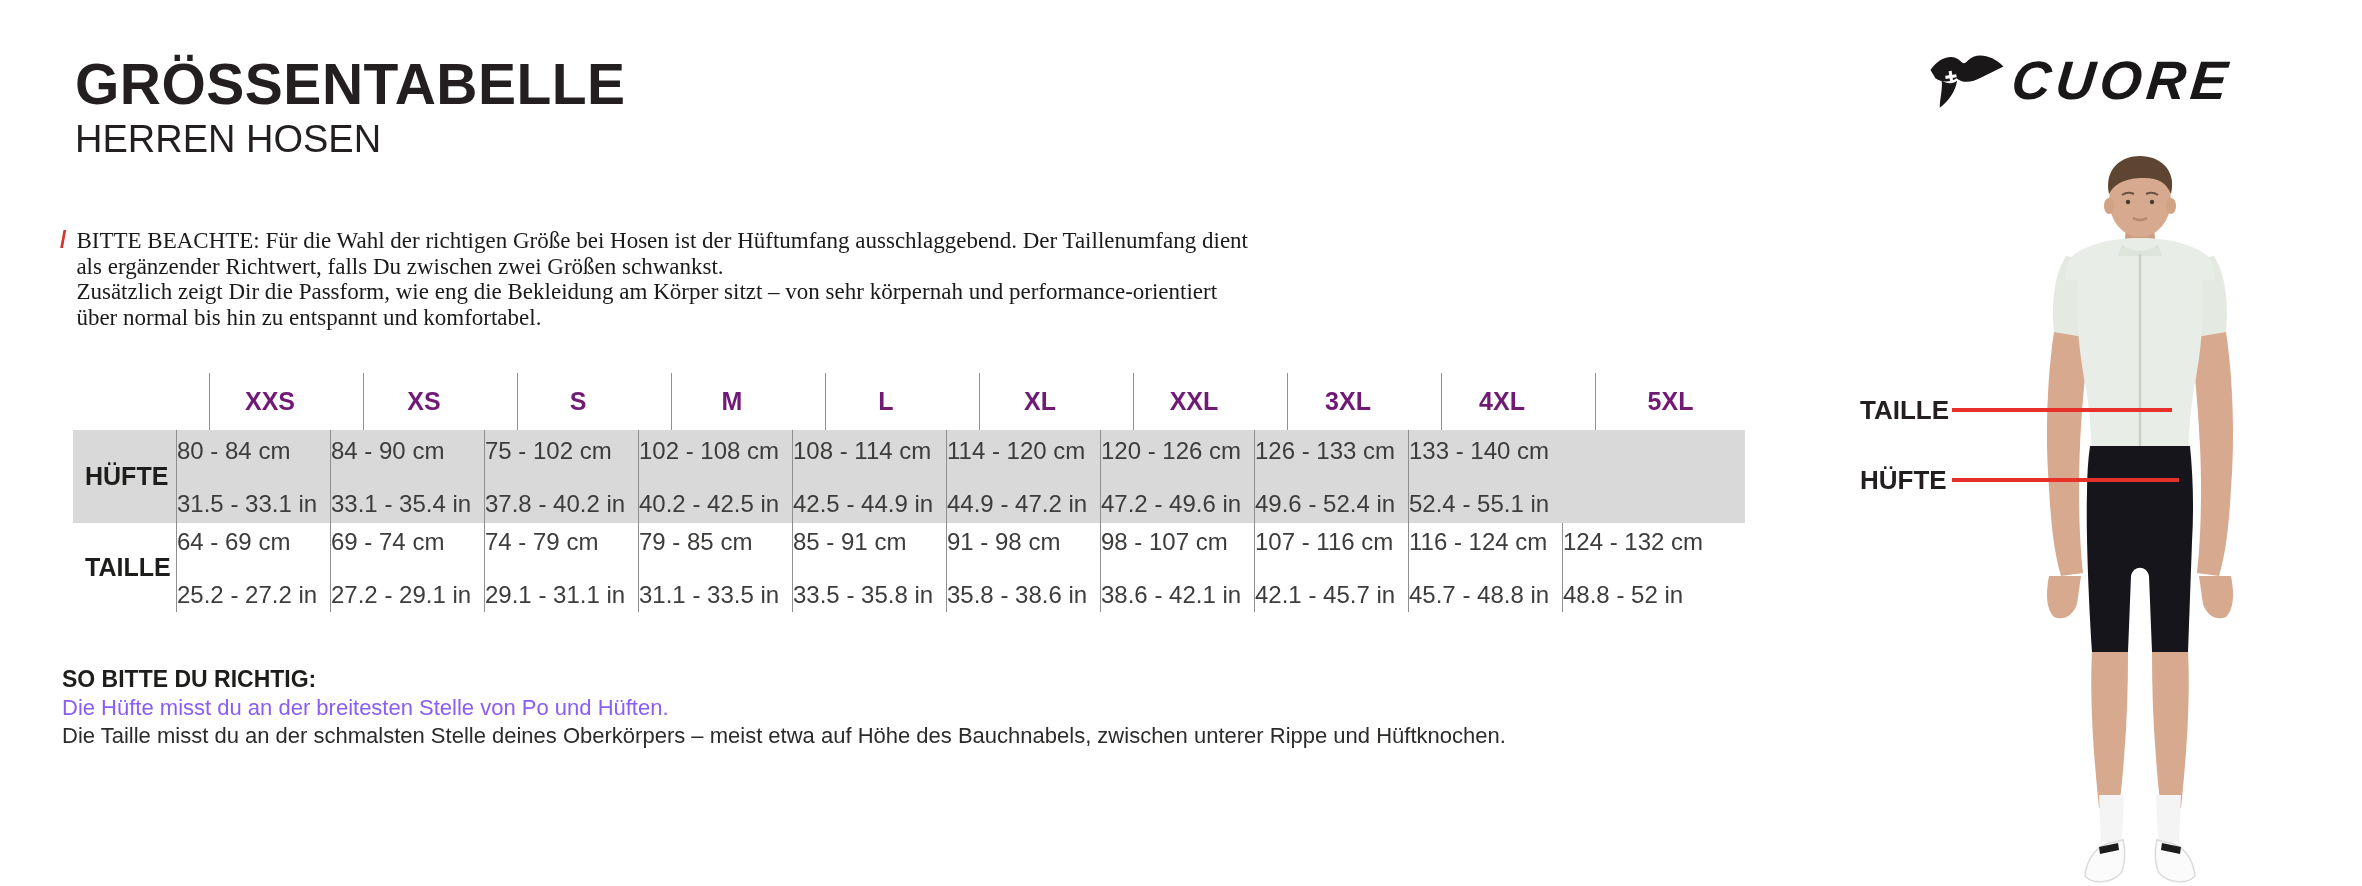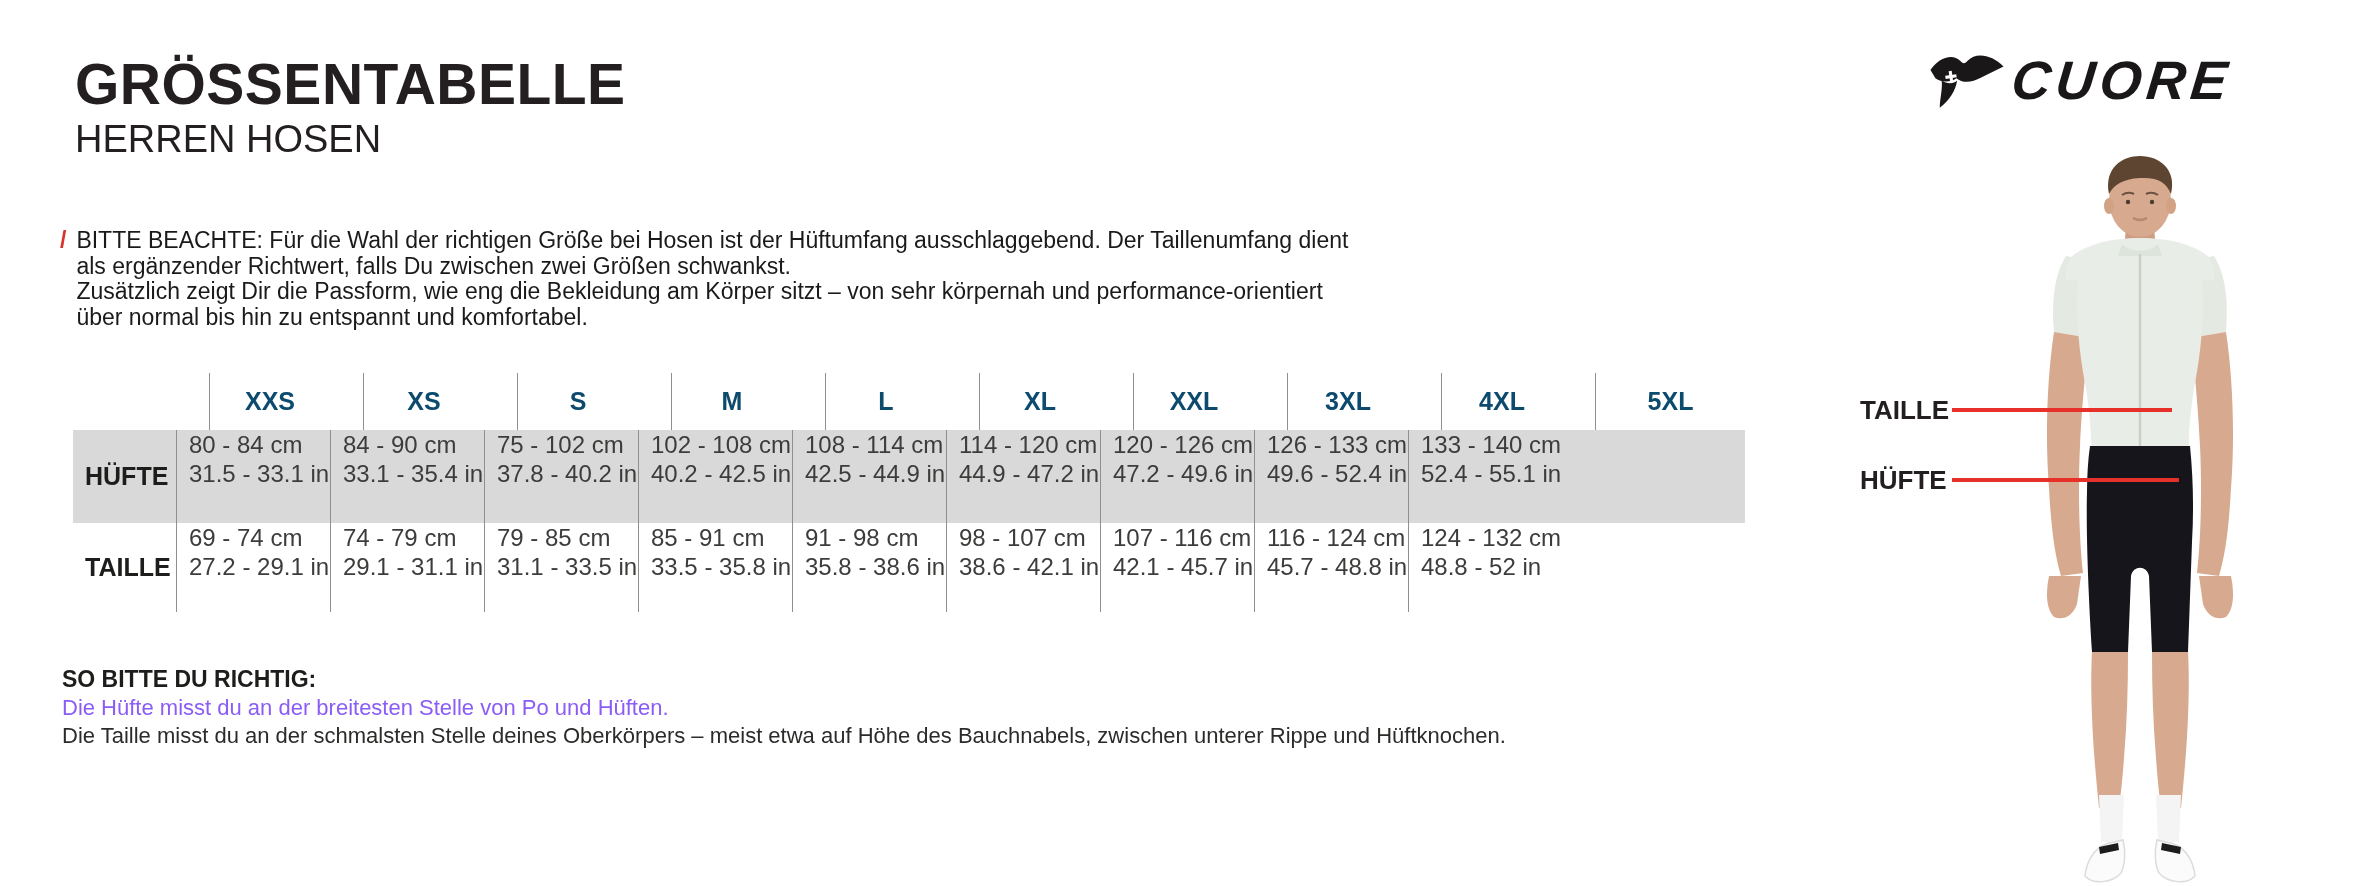--- a/index.html
+++ b/index.html
@@ -14,33 +14,33 @@
   .subtitle{left:75px;top:120px;font-size:38px;font-weight:400;line-height:1;color:#231f20;}
 
   
   .logo{left:1928px;top:40px;width:400px;height:80px;display:flex;align-items:center;}
   .logo-word{font-size:54px;font-weight:bold;font-style:italic;letter-spacing:5px;
     transform:skewX(-6deg);color:#1a1718;margin-left:6px;line-height:1;}
 
   
   .note{left:60px;top:228px;font-size:23px;line-height:25.5px;color:#1a1a1a;display:flex;}
   .note .slash{color:#d6342c;font-weight:bold;margin-right:10px;}
-  .note .nline{display:block;}
+  .note .nline{display:block;font-family:Liberation Serif, serif;}
 
   
   .size-table{left:73px;top:373px;}
   .trow{display:grid;grid-template-columns:103px repeat(9,154px) 183px;}
   .trow.hdr{height:57px;}
   .trow.r0{height:93px;background:#d9d9d9;}
   .trow.r1{height:89px;background:#ffffff;}
   .cell{min-width:0;}
   .cell.th{border-left:1px solid #8f8f8f;display:flex;align-items:center;justify-content:center;
-    font-weight:bold;font-size:25px;color:#0c4a6e;margin-left:33px;}
-  .cell.val{border-left:1px solid #8f8f8f;display:flex;flex-direction:column;
-    padding-left:12px;font-size:24px;line-height:29px;color:#3c3c3b;}
+    font-weight:bold;font-size:25px;color:#701a75;margin-left:33px;}
+  .cell.val{border-left:1px solid #8f8f8f;display:flex;flex-direction:column;justify-content:center;
+    font-size:24px;line-height:29px;color:#3c3c3b;gap:24px;}
   .cell.rowlabel{display:flex;align-items:center;padding-left:12px;font-weight:bold;font-size:25px;color:#1d1d1b;}
   .cell.corner{border:none;}
 
   
   .measure-head{left:62px;top:668px;font-size:23px;font-weight:bold;color:#1d1d1b;line-height:1;}
   .measure-line1{left:62px;top:696px;font-size:22px;color:#8b5cf6;line-height:1.1;}
   .measure-line2{left:62px;top:724px;font-size:22px;color:#2b2b2a;line-height:1.1;}
 
   
   .fig-label{font-size:26px;font-weight:bold;color:#231f20;line-height:1;z-index:3;}
@@ -129,20 +129,24 @@
           <span>49.6 - 52.4 in</span>
         </div>
         <div class="cell val">
           <span>133 - 140 cm</span>
           <span>52.4 - 55.1 in</span>
         </div>
       </div>
     <div class="trow r1">
         <div class="cell rowlabel">TAILLE</div>
         <div class="cell val">
+          <span>64 - 69 cm</span>
+          <span>25.2 - 27.2 in</span>
+        </div>
+        <div class="cell val">
           <span>69 - 74 cm</span>
           <span>27.2 - 29.1 in</span>
         </div>
         <div class="cell val">
           <span>74 - 79 cm</span>
           <span>29.1 - 31.1 in</span>
         </div>
         <div class="cell val">
           <span>79 - 85 cm</span>
           <span>31.1 - 33.5 in</span>

